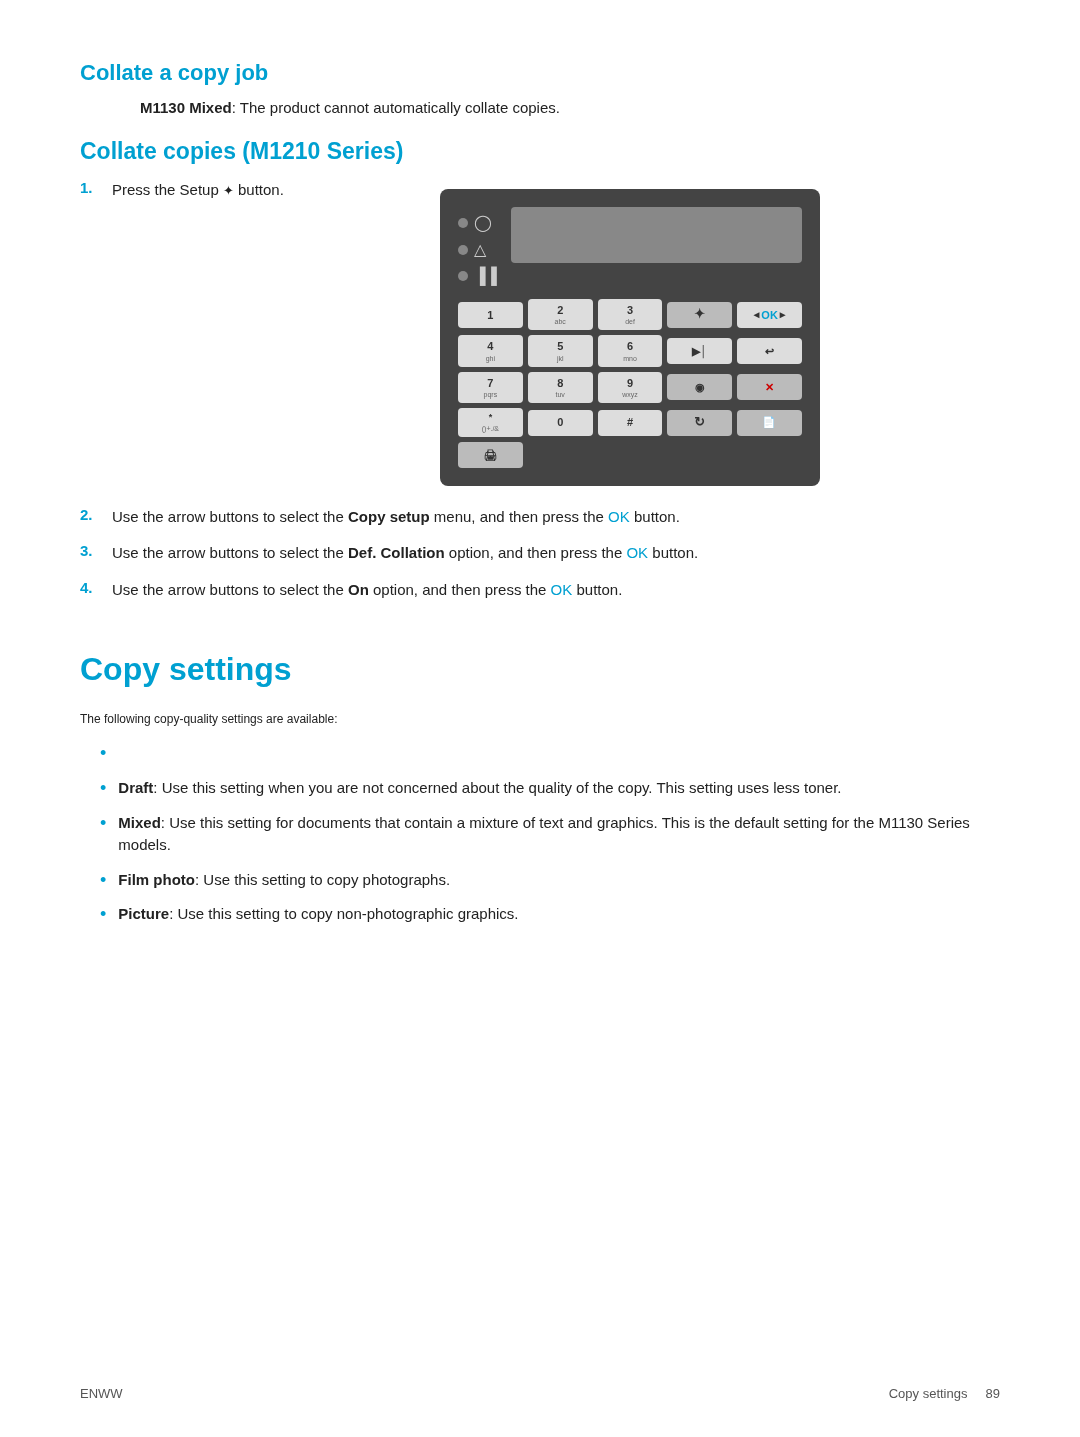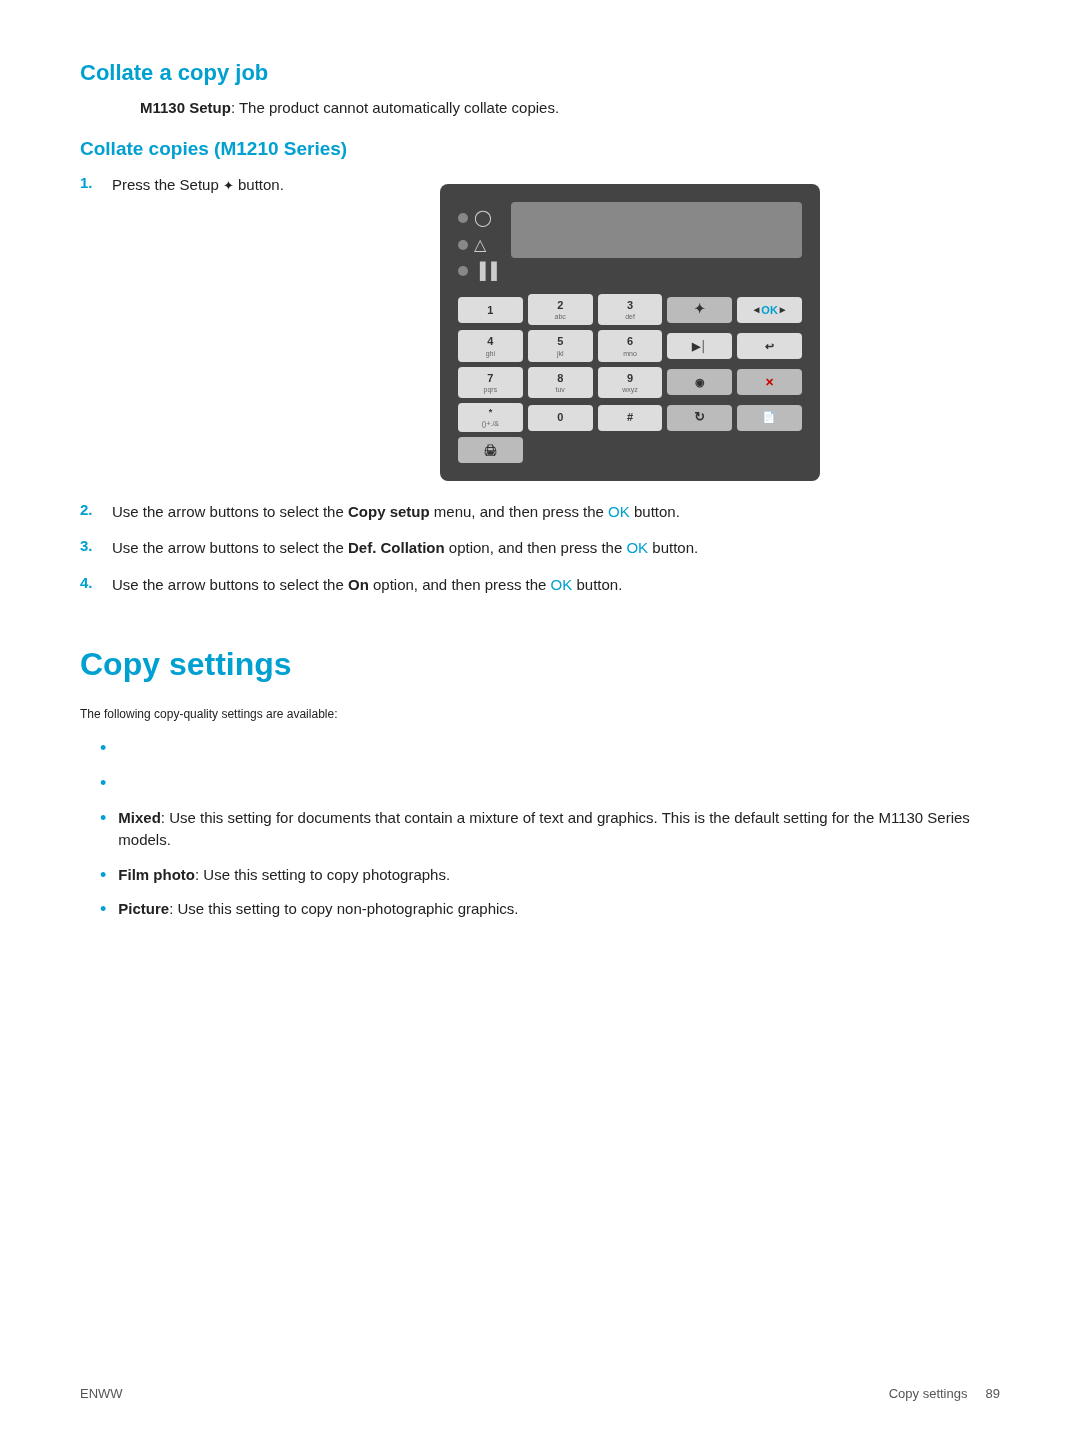--- a/index.html
+++ b/index.html
@@ -13,21 +13,21 @@
       padding: 60px 80px 60px 80px;
     }
     h1.section-title {
       color: #00a0d1;
       font-size: 22px;
       font-weight: bold;
       margin-bottom: 13px;
     }
     h2.subsection-title {
       color: #00a0d1;
-      font-size: 19px;
+      font-size: 23px;
       font-weight: bold;
       margin-bottom: 14px;
     }
     .m1130-note {
       margin-left: 60px;
       margin-bottom: 22px;
       font-size: 15px;
     }
     .m1130-note strong { font-weight: bold; }
 
@@ -202,21 +202,21 @@
       color: #555;
       width: calc(1080px - 160px);
     }
   </style>
 </head>
 <body>
 
 <h1 class="section-title">Collate a copy job</h1>
 
 <p class="m1130-note">
-  <strong>M1130 Setup</strong><span>: The product cannot automatically collate copies.</span>
+  <strong>M1130 Mixed</strong><span>: The product cannot automatically collate copies.</span>
 </p>
 
 <h2 class="subsection-title">Collate copies (M1210 Series)</h2>
 
 <div class="collate-area">
   <div class="collate-steps-col">
     <ol class="step-list">
       <li>
         <span class="step-num">1.</span>
         <span class="step-text">
@@ -312,20 +312,21 @@
 
 
   <p class="quality-intro">The following copy-quality settings are available:</p>
 
   <ul class="bullet-list">
     <li>
       <span class="bullet-dot">•</span>
     </li>
     <li>
       <span class="bullet-dot">•</span>
+      <span><strong>Draft</strong><span>: Use this setting when you are not concerned about the quality of the copy. This setting uses less toner.</span></span>
     </li>
     <li>
       <span class="bullet-dot">•</span>
       <span><strong>Mixed</strong><span>: Use this setting for documents that contain a mixture of text and graphics. This is the default setting for the M1130 Series models.</span></span>
     </li>
     <li>
       <span class="bullet-dot">•</span>
       <span><strong>Film photo</strong><span>: Use this setting to copy photographs.</span></span>
     </li>
     <li>

